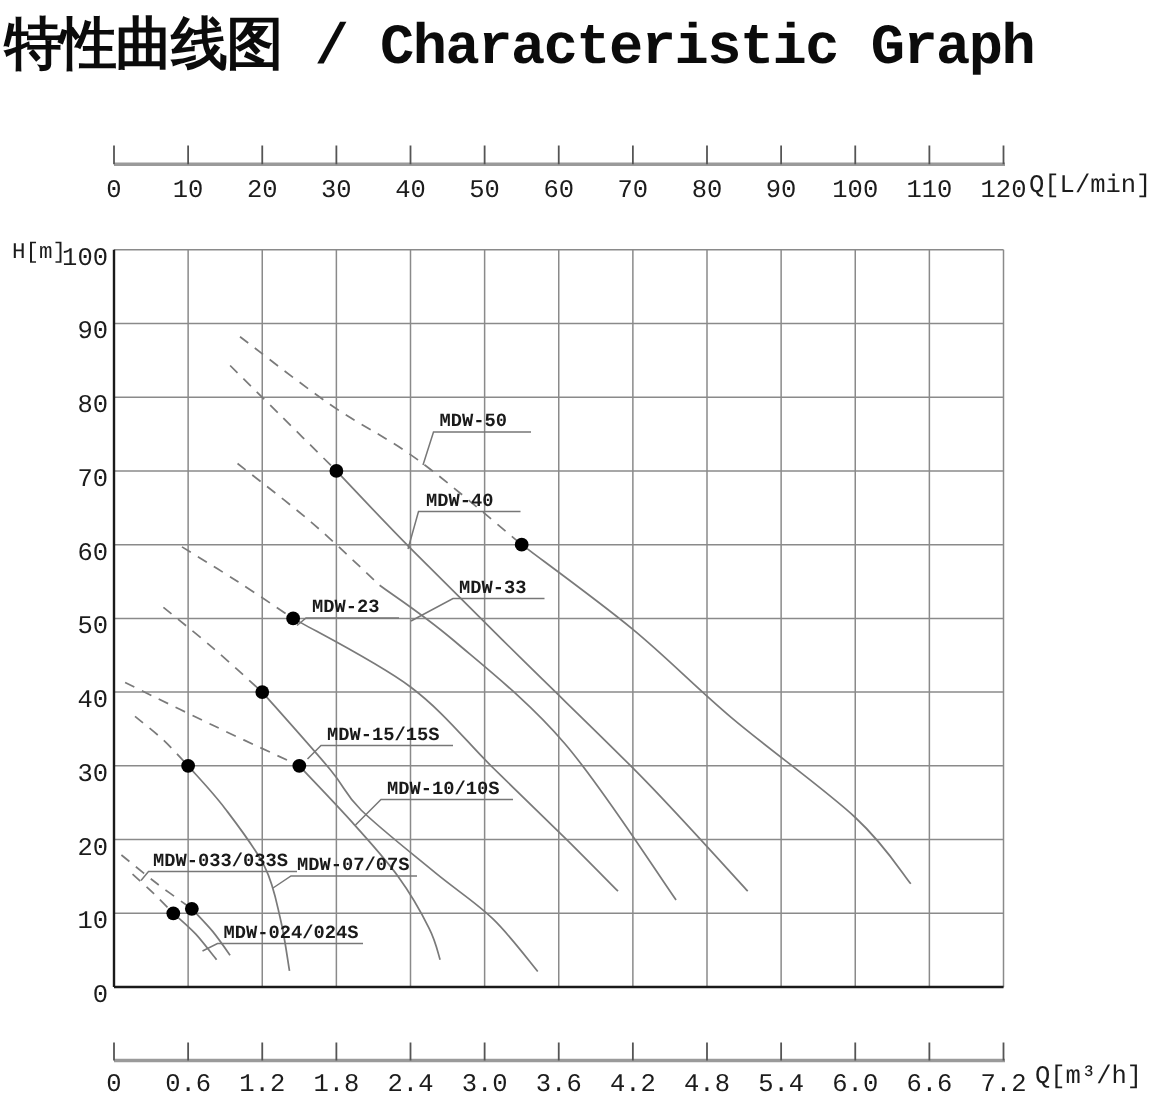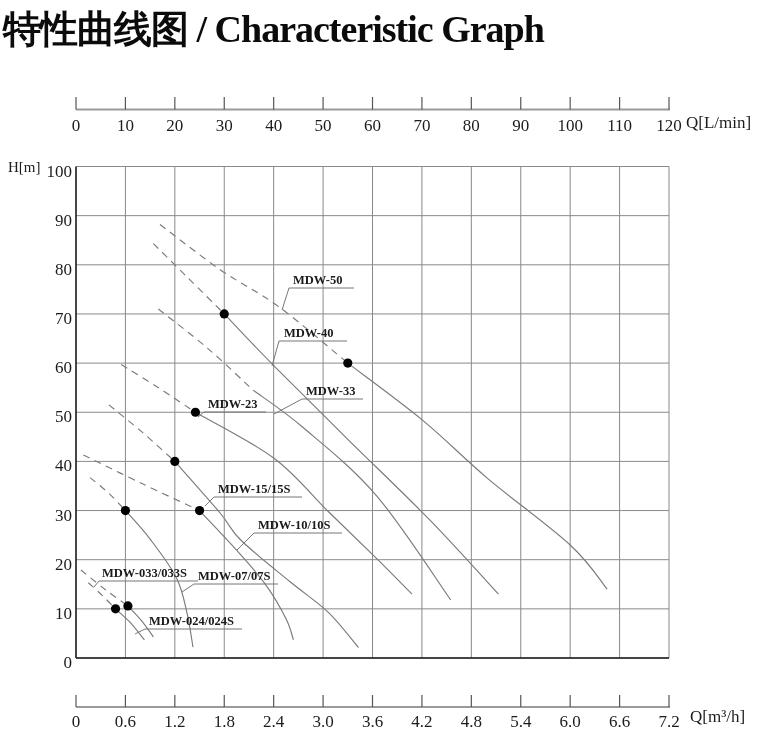--- a/index.html
+++ b/index.html
@@ -1,17 +1,17 @@
 <!DOCTYPE html>
 <html><head>
 <meta charset="utf-8">
 <style>
   html,body{margin:0;padding:0;background:#ffffff;}
   #stage{position:relative;width:767px;height:733px;background:#fff;overflow:hidden;
-         font-family:Liberation Serif, serif;}
+         font-family:Liberation Mono, monospace;}
   #page-title{position:absolute;left:3px;top:4px;font-size:38px;font-weight:700;
               color:#0b0b0b;letter-spacing:-1px;white-space:nowrap;}
   #chart-svg{position:absolute;left:0;top:0;}
   .ticknum{font-size:17px;fill:#1c1c1c;}
   .axislab{font-size:17px;fill:#1c1c1c;}
   .hlab{font-size:15px;fill:#1c1c1c;}
   .curvelab{font-size:12.5px;font-weight:600;fill:#1a1a1a;}
 </style>
 </head>
 <body>

